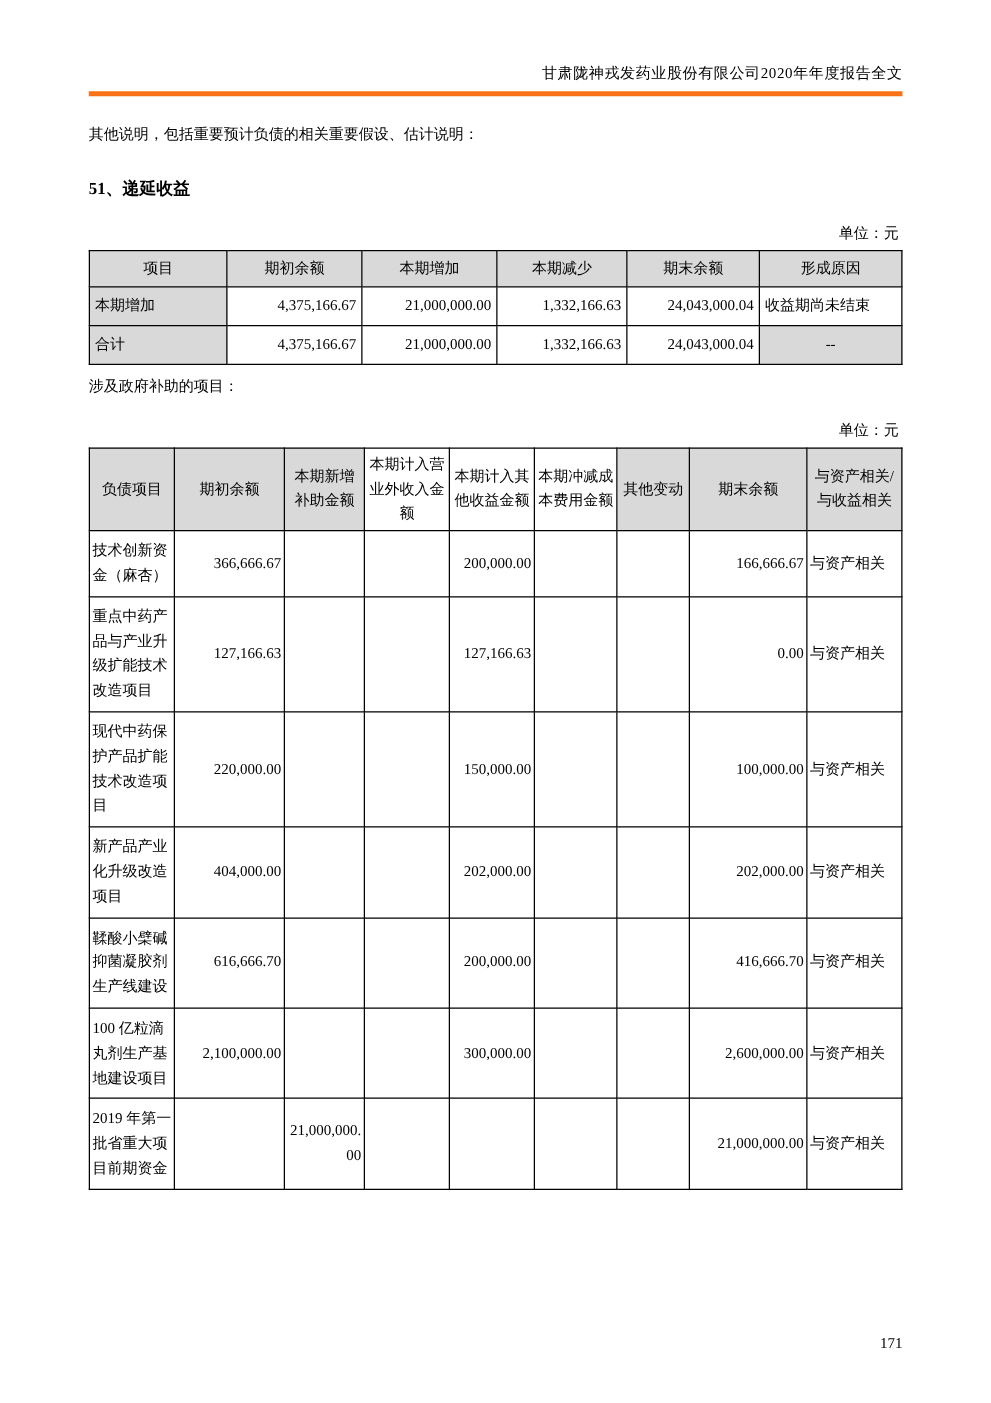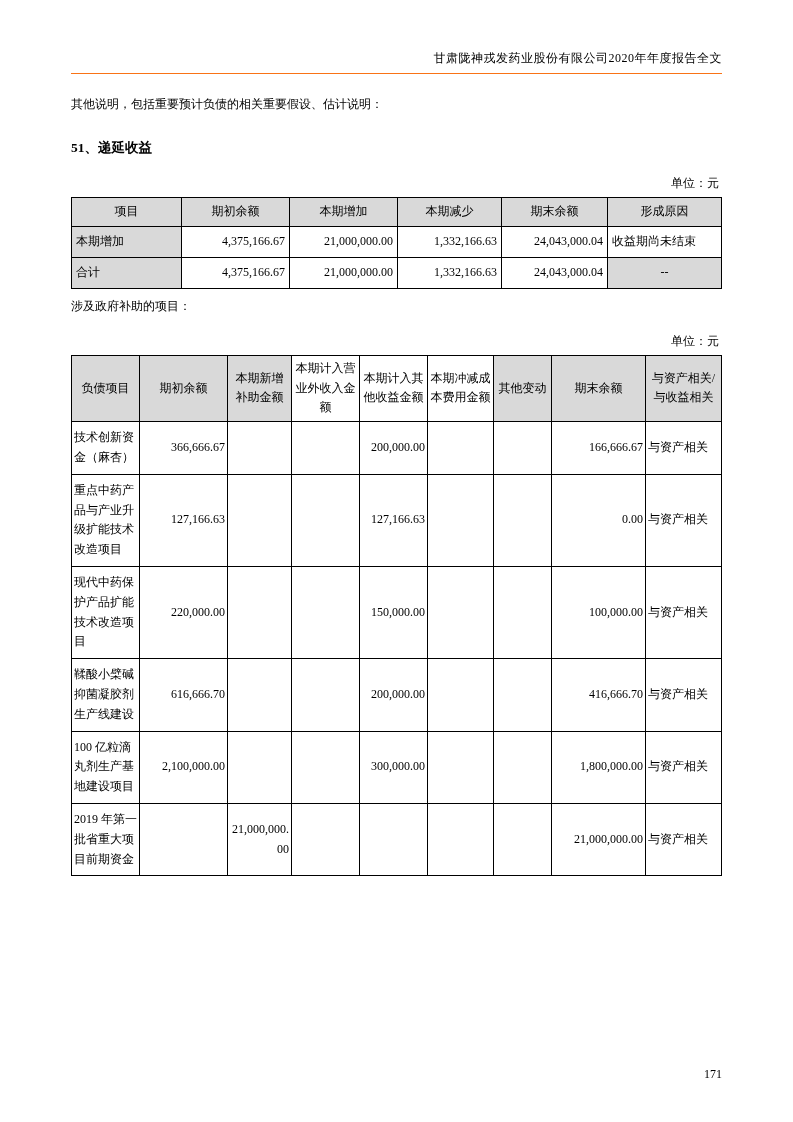--- a/index.html
+++ b/index.html
@@ -10,21 +10,21 @@
     height: 1122px;
     background: #ffffff;
     color: #000;
     font-family: "Liberation Serif", "DejaVu Serif", serif;
     overflow: hidden;
   }
   .doc-header {
     margin: 0 71px;
     padding-top: 50px;
     padding-bottom: 6px;
-    border-bottom: 1px solid #f97316;
+    border-bottom: 4px solid #f97316;
     text-align: right;
     font-size: 12px;
     letter-spacing: 0.5px;
   }
   .content { margin: 0 71px; width: 650px; }
   .note { margin: 22px 0 0; font-size: 12px; }
   .section-heading { margin: 26px 0 0; font-size: 13.5px; font-weight: bold; }
   .unit-label { text-align: right; font-size: 12px; margin: 18px 2px 5px 0; }
   .subsection { margin: 9px 0 0; font-size: 12px; }
 
@@ -170,39 +170,50 @@
             <td style="text-align: right;">220,000.00</td>
             <td style="text-align: right;"></td>
             <td style="text-align: right;"></td>
             <td style="text-align: right;">150,000.00</td>
             <td style="text-align: right;"></td>
             <td style="text-align: right;"></td>
             <td style="text-align: right;">100,000.00</td>
             <td style="text-align: left;">与资产相关</td>
           </tr>
           <tr>
+            <td style="text-align: left;">新产品产业化升级改造项目</td>
+            <td style="text-align: right;">404,000.00</td>
+            <td style="text-align: right;"></td>
+            <td style="text-align: right;"></td>
+            <td style="text-align: right;">202,000.00</td>
+            <td style="text-align: right;"></td>
+            <td style="text-align: right;"></td>
+            <td style="text-align: right;">202,000.00</td>
+            <td style="text-align: left;">与资产相关</td>
+          </tr>
+          <tr>
             <td style="text-align: left;">鞣酸小檗碱抑菌凝胶剂生产线建设</td>
             <td style="text-align: right;">616,666.70</td>
             <td style="text-align: right;"></td>
             <td style="text-align: right;"></td>
             <td style="text-align: right;">200,000.00</td>
             <td style="text-align: right;"></td>
             <td style="text-align: right;"></td>
             <td style="text-align: right;">416,666.70</td>
             <td style="text-align: left;">与资产相关</td>
           </tr>
           <tr>
             <td style="text-align: left;">100 亿粒滴丸剂生产基地建设项目</td>
             <td style="text-align: right;">2,100,000.00</td>
             <td style="text-align: right;"></td>
             <td style="text-align: right;"></td>
             <td style="text-align: right;">300,000.00</td>
             <td style="text-align: right;"></td>
             <td style="text-align: right;"></td>
-            <td style="text-align: right;">1,800,000.00</td>
+            <td style="text-align: right;">2,600,000.00</td>
             <td style="text-align: left;">与资产相关</td>
           </tr>
           <tr>
             <td style="text-align: left;">2019 年第一批省重大项目前期资金</td>
             <td style="text-align: right;"></td>
             <td style="text-align: right;">21,000,000.00</td>
             <td style="text-align: right;"></td>
             <td style="text-align: right;"></td>
             <td style="text-align: right;"></td>
             <td style="text-align: right;"></td>

